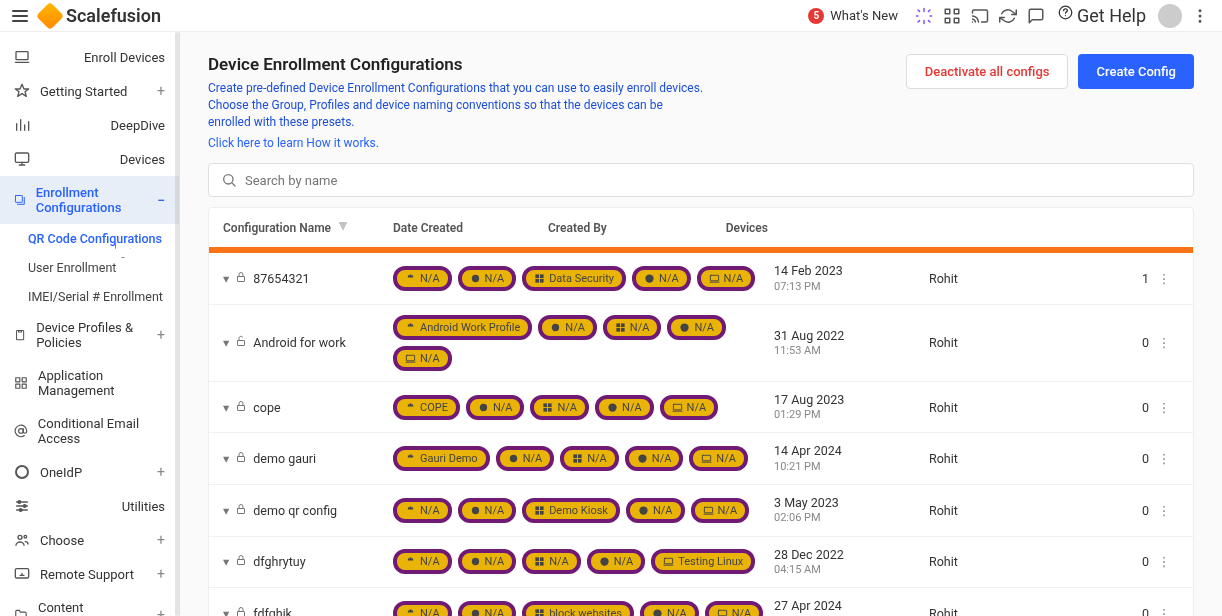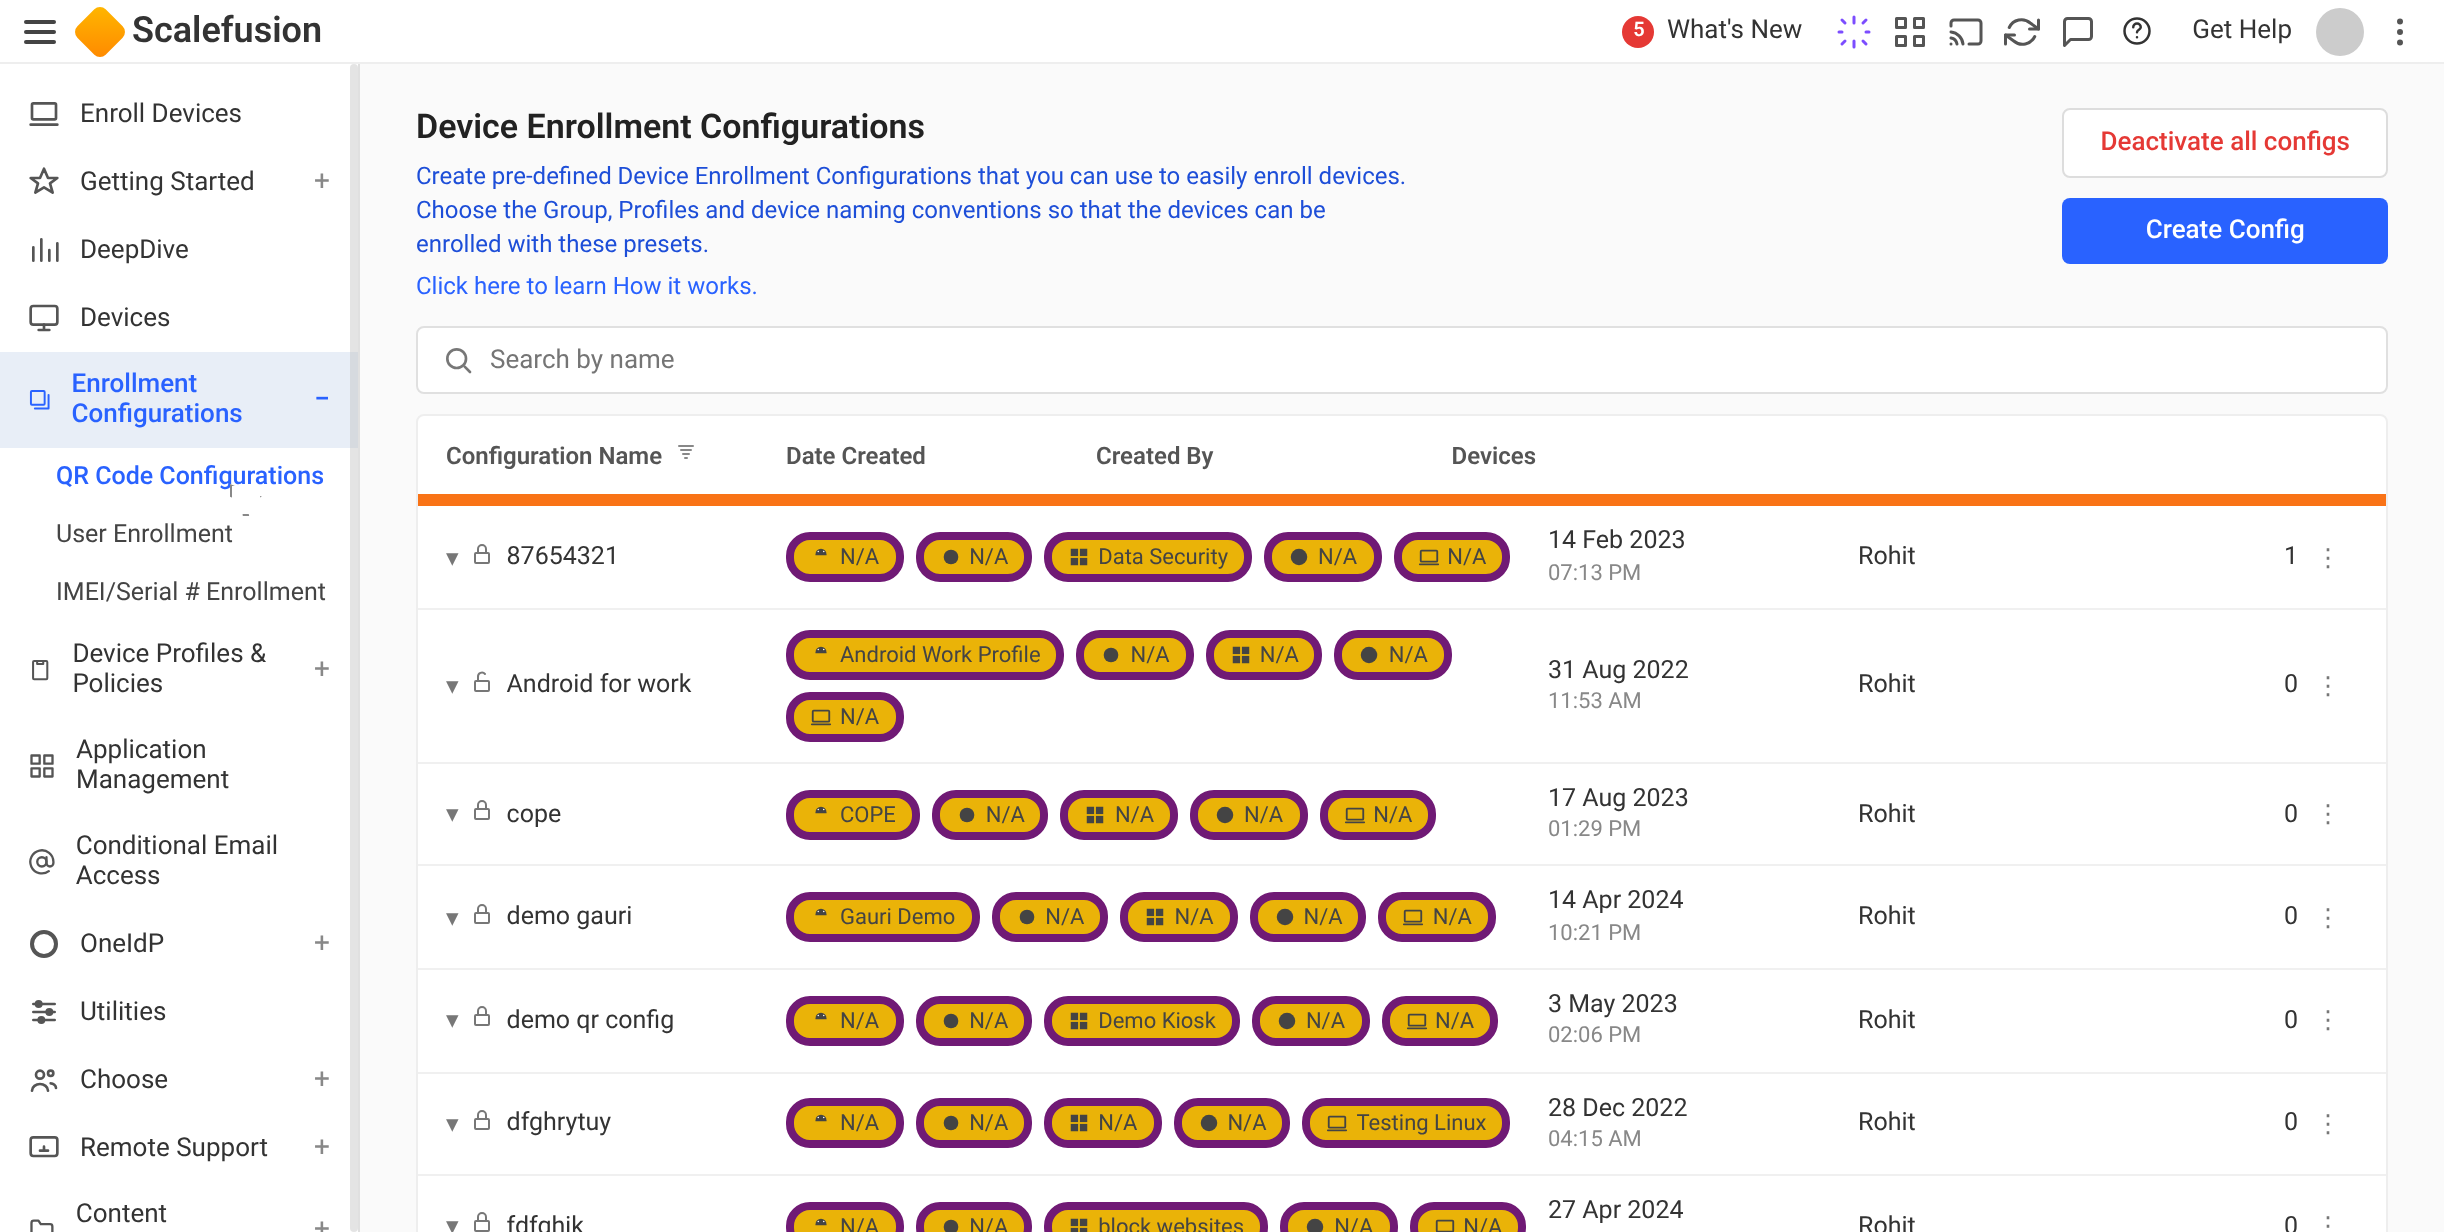--- a/index.html
+++ b/index.html
@@ -10,47 +10,47 @@
 .header .hamburger { width: 24px; height: 24px; display: flex; flex-direction: column; justify-content: center; gap: 3px; cursor: pointer; padding: 4px; }
 .header .hamburger span { height: 2px; background: #444; border-radius: 1px; }
 .header .logo { display: flex; align-items: center; gap: 6px; margin-left: 8px; }
 .header .logo-icon { width: 20px; height: 20px; background: linear-gradient(135deg, #ffb800, #ff8800); border-radius: 4px; transform: rotate(45deg); }
 .header .logo-text { font-size: 18px; font-weight: 600; color: #333; }
 .header .spacer { flex: 1; }
 .header .whatsnew { display: flex; align-items: center; gap: 6px; font-size: 13px; cursor: pointer; margin-right: 12px; }
 .header .badge { background: #e53935; color: #fff; border-radius: 50%; width: 16px; height: 16px; display: flex; align-items: center; justify-content: center; font-size: 10px; font-weight: 600; }
 .header .icon-btn { width: 28px; height: 28px; display: flex; align-items: center; justify-content: center; cursor: pointer; color: #555; }
 .header .icon-btn svg { width: 18px; height: 18px; }
-.header .help { display: flex; align-items: flex-end; gap: 20px; font-size: 13px; cursor: pointer; margin: 0 8px; }
+.header .help { display: flex; align-items: flex-start; gap: 4px; font-size: 18px; cursor: pointer; margin: 0 8px; }
 .header .avatar { width: 24px; height: 24px; border-radius: 50%; background: #ccc; margin: 0 4px; }
 .header .sparkle { color: #7c4dff; }
 
 
 .body { display: flex; height: calc(616px - 32px); }
 .sidebar { width: 180px; border-right: 1px solid #e0e0e0; overflow-y: auto; padding: 8px 0; flex-shrink: 0; position: relative; }
 .sidebar::after { content: ""; position: absolute; right: 0; top: 0; bottom: 0; width: 4px; background: #bbb; border-radius: 2px; opacity: 0.4; }
 .main { flex: 1; overflow-y: auto; background: #fafafa; }
 
-.nav-item { display: flex; align-items: center; gap: 10px; padding: 9px 14px; font-size: 13px; cursor: pointer; color: #333; position: relative; }
+.nav-item { display: flex; align-items: center; gap: 10px; padding: 9px 14px; font-size: 13px; cursor: pointer; color: #333; position: relative; justify-content: space-between; }
 .nav-item .nav-icon { width: 16px; height: 16px; display: flex; align-items: center; justify-content: center; color: #555; }
 .nav-item .plus { margin-left: auto; color: #888; font-size: 14px; }
 .nav-item.active { background: #e8eef7; color: #2962ff; font-weight: 500; }
 .nav-item.active .nav-icon { color: #2962ff; }
 .nav-item.active .plus { color: #2962ff; }
 .nav-sub { padding: 7px 14px 7px 28px; font-size: 12.5px; cursor: pointer; color: #444; }
 .nav-sub.active { color: #2962ff; font-weight: 500; }
 .nav-sub.cursor { position: relative; }
 .nav-sub.cursor::after { content: ""; position: absolute; left: 115px; top: 18px; width: 14px; height: 14px; background: #fff; border: 1px solid #888; clip-path: polygon(0 0, 100% 40%, 50% 55%, 60% 100%, 40% 100%, 35% 55%, 0 40%); }
 
 
 .page-head { padding: 22px 28px 12px; display: flex; justify-content: space-between; align-items: flex-start; }
 .page-head h1 { font-size: 17px; font-weight: 600; color: #222; margin-bottom: 6px; }
 .page-head p { font-size: 12px; color: #1d4ed8; max-width: 500px; line-height: 1.4; }
 .page-head a { font-size: 12px; color: #2962ff; text-decoration: none; display: inline-block; margin-top: 6px; }
-.page-head .actions { display: flex; gap: 10px; flex-direction: column; }
+.page-head .actions { display: flex; gap: 10px; }
 .btn-outline { background: #fff; border: 1px solid #ddd; color: #e53935; padding: 9px 18px; border-radius: 4px; font-size: 13px; cursor: pointer; font-weight: 500; }
 .btn-primary { background: #2962ff; border: none; color: #fff; padding: 9px 18px; border-radius: 4px; font-size: 13px; cursor: pointer; font-weight: 500; }
 
 
 .search-wrap { padding: 0 28px 10px; }
 .search { display: flex; align-items: center; gap: 8px; background: #fff; border: 1px solid #e0e0e0; border-radius: 4px; padding: 8px 12px; }
 .search input { border: none; outline: none; flex: 1; font-size: 13px; }
 .search svg { width: 16px; height: 16px; color: #777; }
 
 

